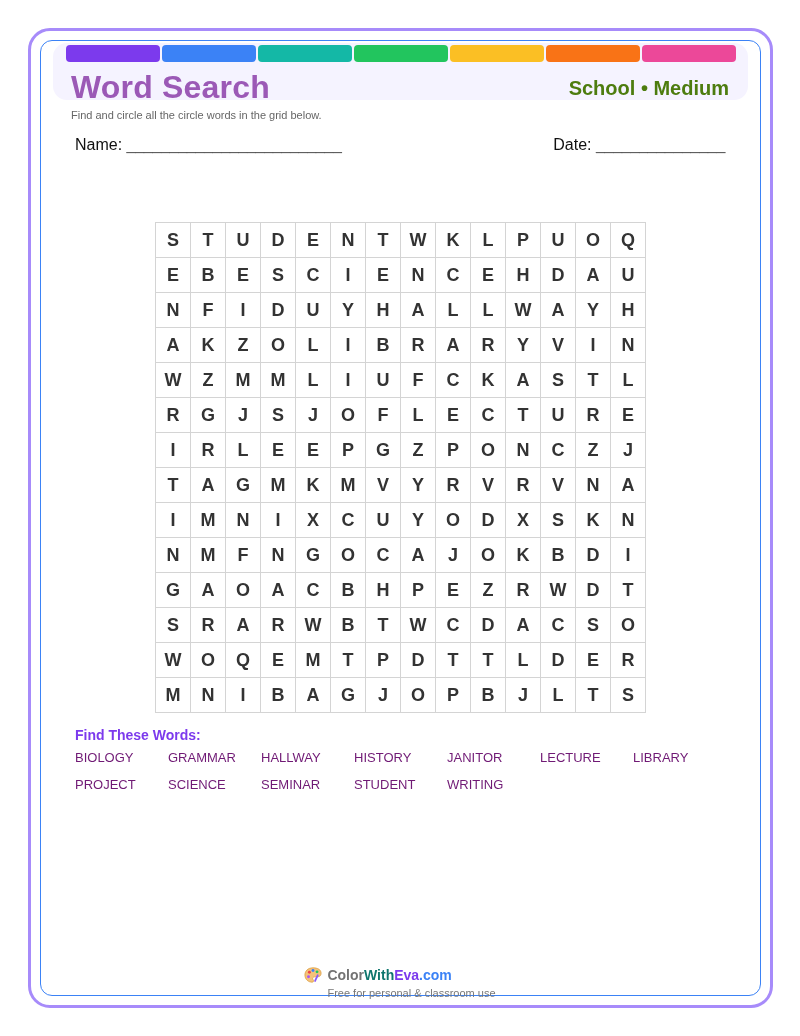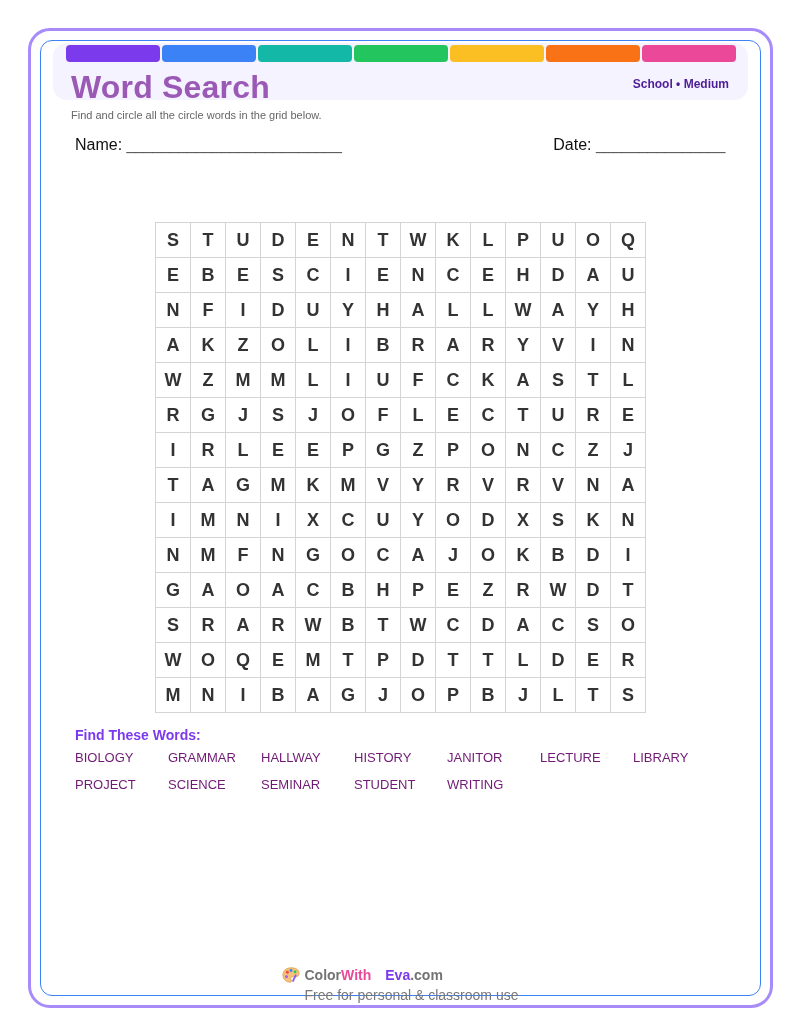--- a/index.html
+++ b/index.html
@@ -23,21 +23,21 @@
     display: flex; gap: 2px;
   }
   .color-bar .seg { flex: 1; height: 17px; border-radius: 4px; }
 
   .title {
     position: absolute; left: 71px; top: 69px;
     font-size: 32px; font-weight: bold; color: #9b59b6; letter-spacing: 0.2px;
   }
   .subtitle {
     position: absolute; right: 71px; top: 77px;
-    font-size: 12px; font-weight: bold; color: #4c1d95;
+    font-size: 20px; font-weight: bold; color: #4d7c0f;
   }
   .instructions {
     position: absolute; left: 71px; top: 109px;
     font-size: 11px; color: #666;
   }
   .name-field {
     position: absolute; left: 75px; top: 136px; font-size: 16px; color: #111;
   }
   .date-field {
     position: absolute; right: 75px; top: 136px; font-size: 16px; color: #111;
@@ -66,24 +66,24 @@
     font-size: 13px; color: #701a75;
   }
 
   .footer {
     position: absolute; left: 0; width: 800px; top: 966px; text-align: center;
   }
   .logo-row { display: inline-flex; align-items: center; gap: 5px; }
   .palette-icon { width: 18px; height: 18px; }
   .brand { font-size: 14px; font-weight: bold; line-height: 16px; }
   .brand .c1 { color: #737373; }
-  .brand .c2 { color: #ec4899; }
-  .brand .c3 { color: #7c3aed; padding-left: 14px; }
-  .brand .c4 { color: #737373; margin-top: 15px; }
-  .tagline { font-size: 14px; color: #777; margin-top: -1px; margin-left: 23px; text-align: center; }
+  .brand .c2 { color: #0f766e; }
+  .brand .c3 { color: #7c3aed; }
+  .brand .c4 { color: #3b82f6; margin-top: 15px; }
+  .tagline { font-size: 11px; color: #777; margin-top: -1px; margin-left: 23px; text-align: center; }
   .footer-inner { display: inline-block; text-align: left; }
 </style>
 </head>
 <body>
 
 <div class="outer-frame"></div>
 <div class="inner-frame"></div>
 <div class="header-panel"></div>
 <div class="color-bar" id="colorBar">
     <div class="seg" style="background: rgb(124, 58, 237);"></div>

